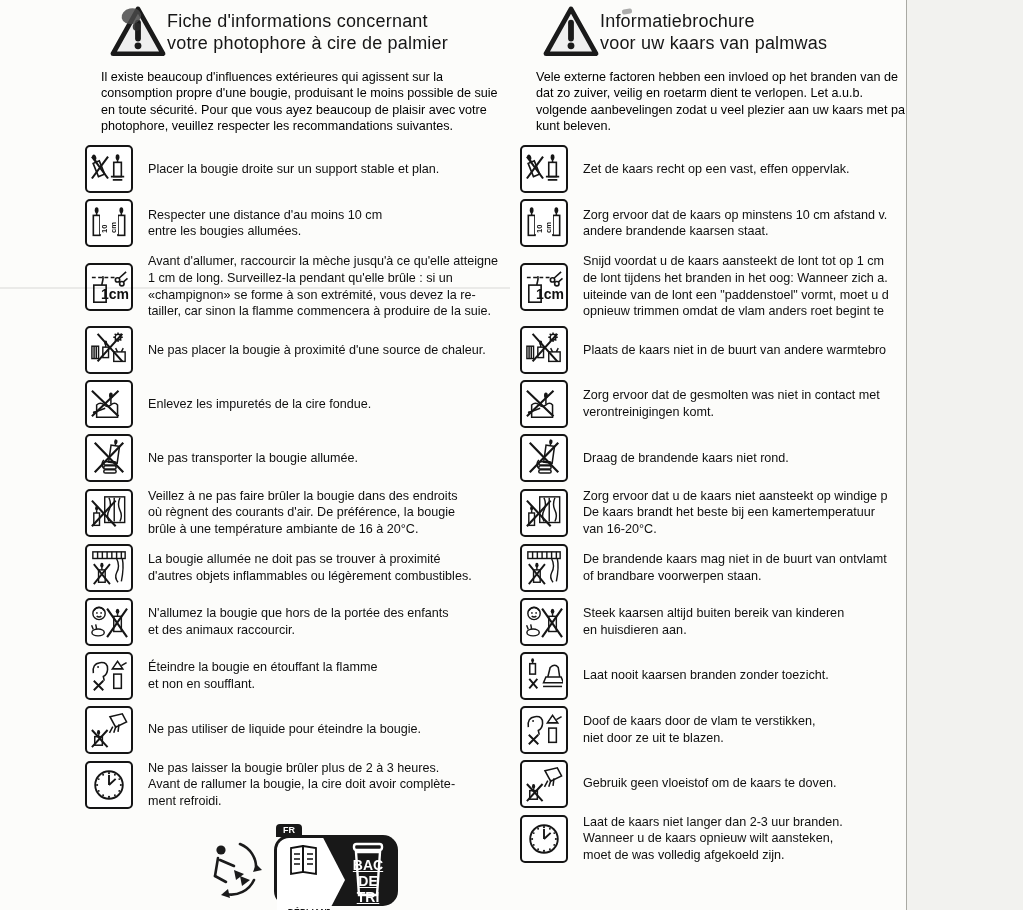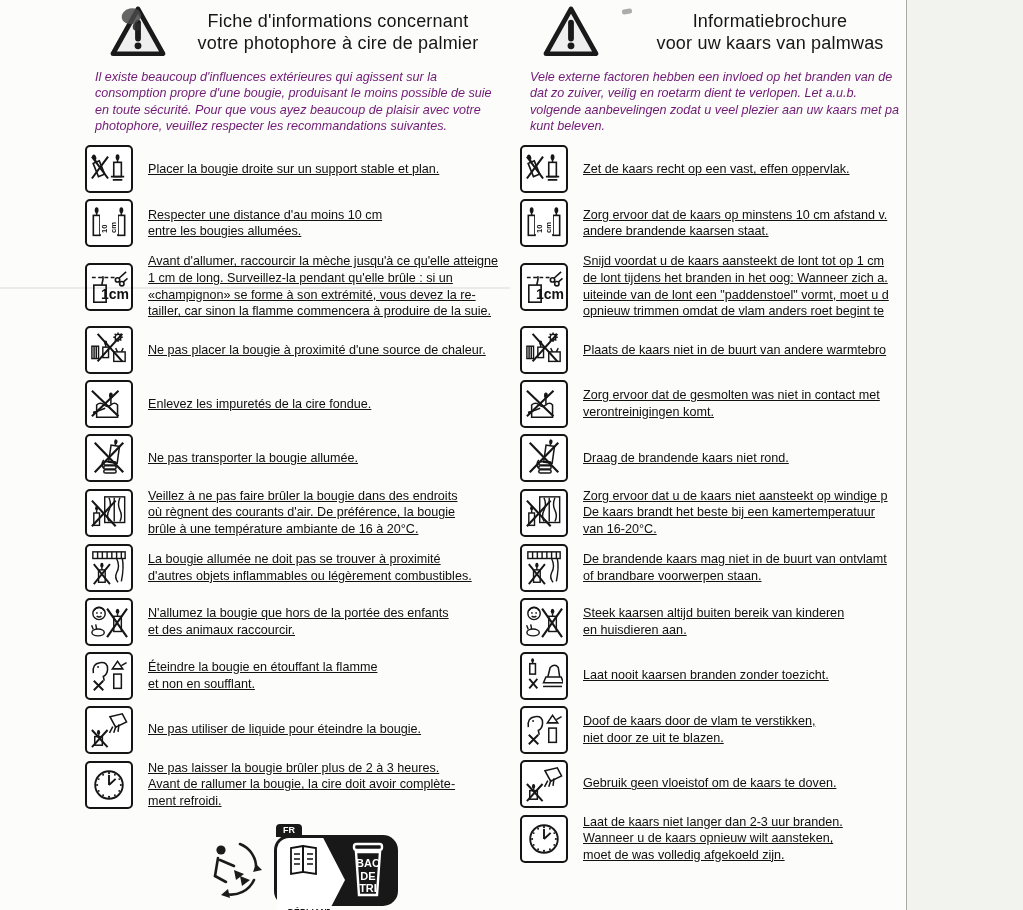--- a/index.html
+++ b/index.html
@@ -4,24 +4,24 @@
 <style>
   html,body{margin:0;padding:0;}
   .page{position:relative;width:1023px;height:910px;background:#fcfcfa;overflow:hidden;
         font-family:"Liberation Sans",sans-serif;color:#121212;}
   .col{position:absolute;top:4px;}
   .col-left{left:85px;width:424px;}
   .col-right{left:520px;width:420px;}
   .hdr{display:flex;align-items:flex-start;}
   .tri{width:58px;height:56px;margin-left:24px;flex:none;}
   .col-right .tri{margin-left:22px;}
-  .title{flex:1;text-align:center;font-size:18px;line-height:1.2;white-space:pre-line;
+  .title{flex:1;text-align:left;font-size:18px;line-height:1.2;white-space:pre-line;
          margin-top:7px;letter-spacing:.2px;color:#161616;}
-  .intro{margin:9px 0 11px 10px;font-size:12.6px;line-height:1.3;white-space:pre;color:#701a75;font-style:italic;}
-  .rows{margin-top:2px;text-decoration:underline;}
+  .intro{margin:9px 0 11px 16px;font-size:12.6px;line-height:1.3;white-space:pre;color:#000000;}
+  .rows{margin-top:2px;}
   .row{display:flex;align-items:center;margin-bottom:6px;}
   .pictbox{width:44px;height:44px;border:2px solid #141414;border-radius:5px;flex:none;
            position:relative;display:flex;align-items:center;justify-content:center;background:#fff;}
   .pict{width:38px;height:38px;display:block;}
   .txt{margin-left:15px;font-size:12.6px;line-height:1.32;white-space:pre;color:#0f0f0f;}
   .lbl-10cm{position:absolute;left:50%;top:50%;transform:translate(-50%,-50%) rotate(-90deg);
             font-size:7.5px;font-weight:bold;background:#fff;padding:0 1px;color:#111;}
   .lbl-1cm{position:absolute;right:2px;bottom:7px;font-size:14px;font-weight:bold;color:#111;}
   
   .scan-band{position:absolute;left:906px;top:0;width:117px;height:910px;background:#f2f2ef;
@@ -36,22 +36,22 @@
   .fr-tab{position:absolute;left:2px;top:0;background:#181818;color:#fff;font-size:9px;
           font-weight:bold;padding:1px 7px 2px 7px;border-radius:4px 4px 0 0;z-index:2;}
   .logo-body{position:absolute;left:0;top:11px;width:124px;height:71px;background:#181818;border-radius:15px;}
   .white-arrow{position:absolute;left:3px;top:3px;width:68px;height:84px;background:#fff;
                border-radius:12px 0 0 12px;clip-path:polygon(0 0,68% 0,100% 50%,68% 100%,0 100%);}
   .leaflet-icon{position:absolute;left:12px;top:6px;width:30px;height:34px;}
   .depliant{position:absolute;left:2px;bottom:5px;width:62px;text-align:center;font-size:8.6px;
             font-weight:bold;color:#111;letter-spacing:.2px;}
   .bin-wrap{position:absolute;right:8px;top:4px;width:44px;height:62px;}
   .bin-icon{width:44px;height:62px;display:block;}
-  .bin-text{position:absolute;left:0;top:18px;width:44px;text-align:center;font-size:11px;
-            font-weight:bold;line-height:1.15;color:#fff;white-space:pre-line;}
+  .bin-text{position:absolute;left:0;top:18px;width:44px;text-align:center;font-size:14px;
+            font-weight:bold;line-height:1.15;color:#fff;white-space:pre-line;text-decoration:underline;}
 </style>
 </head>
 <body>
 
 <svg width="0" height="0" style="position:absolute">
 <defs>
   <symbol id="s-stable" viewBox="0 0 40 40">
     <g stroke="#161616" fill="none" stroke-width="1.7">
       <g transform="rotate(-22 10 20)">
             <rect x="6" y="12" width="7" height="15"></rect>

